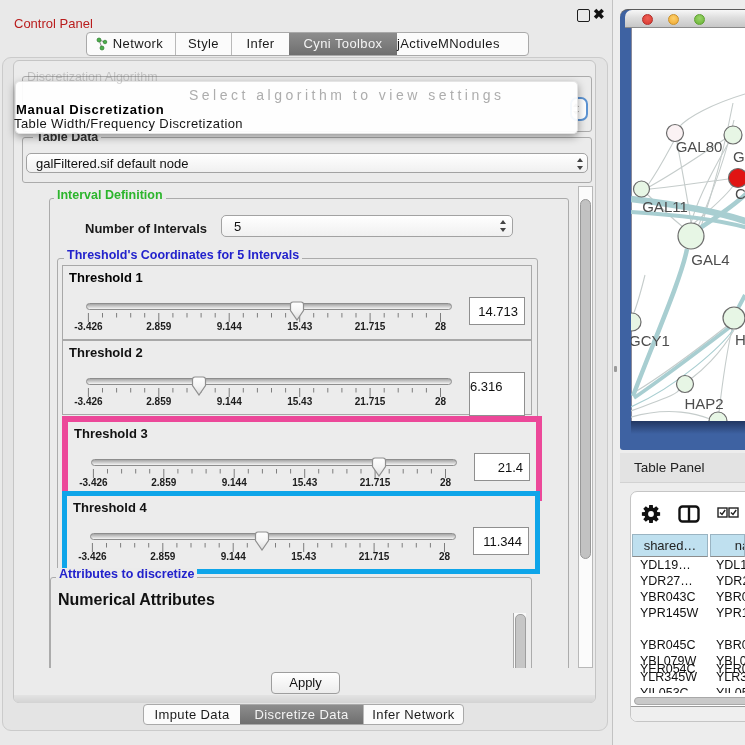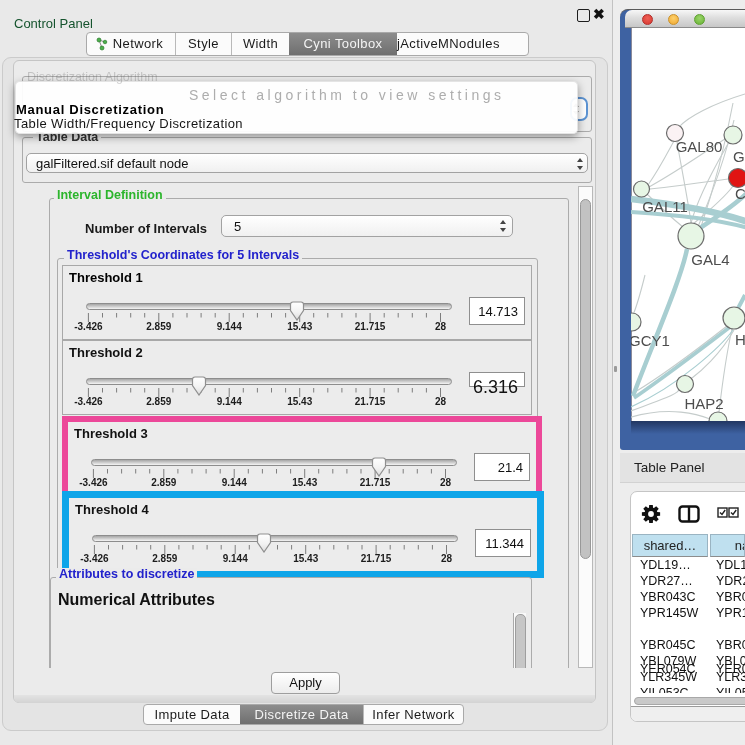--- a/index.html
+++ b/index.html
@@ -1,37 +1,37 @@
 <!DOCTYPE html>
 <html><head><meta charset="utf-8">
 <style>
 html,body{margin:0;padding:0;width:745px;height:745px;overflow:hidden;}
 body{font-family:"Liberation Sans",sans-serif;background:#ededed;position:relative;}
 .a{position:absolute;}
 .gt{position:absolute;font-size:12.5px;padding:0 3px;background:#ebebeb;line-height:13px;font-weight:bold;}
 </style></head><body>
 
 <div class="a" style="left:0;top:0;width:612px;height:745px;background:#e9e9e9;border-right:1px solid #c2c2c2;"></div>
-<div class="a" style="left:14px;top:16px;font-size:13px;color:#14532d;text-align:center;">Control Panel</div>
+<div class="a" style="left:14px;top:16px;font-size:13px;color:#b91c1c;text-align:center;">Control Panel</div>
 <div class="a" style="left:577px;top:9px;width:11px;height:11px;border:1.5px solid #1d1d1d;border-radius:2px;"></div>
 <div class="a" style="left:593px;top:6px;font-size:14px;font-weight:bold;color:#111;">✖</div>
 <div class="a" style="left:2px;top:57px;width:604px;height:672px;background:#e4e4e4;border:1px solid #cbcbcb;border-radius:9px;"></div>
 <div class="a" style="left:13px;top:60px;width:581px;height:641px;background:#ebebeb;border:1px solid #c5c5c5;border-radius:6px;"></div>
 <div class="a" style="left:14px;top:695px;width:581px;height:8px;background:linear-gradient(#e3e3e3,#d3d3d3);border-radius:0 0 6px 6px;"></div>
 <div class="a" style="left:86px;top:32px;width:441px;height:22px;background:#fbfbfb;border:1px solid #a9a9a9;border-radius:4px;overflow:hidden;font-size:13px;letter-spacing:0.4px;color:#1a1a1a;">
 <div class="a" style="left:0;top:0;width:88px;height:22px;line-height:22px;text-align:center;padding-left:14px;box-sizing:border-box;">Network</div>
 <svg class="a" style="left:8px;top:4px;" width="14" height="14" viewBox="0 0 14 14">
       <line x1="4" y1="3" x2="7" y2="11" stroke="#8a8a8a" stroke-width="1"></line>
       <line x1="4" y1="3" x2="10" y2="5" stroke="#8a8a8a" stroke-width="1"></line>
       <circle cx="4" cy="3" r="2" fill="#4aaf4a" stroke="#2c7a2c" stroke-width=".7"></circle>
       <circle cx="10" cy="5" r="1.8" fill="#4aaf4a" stroke="#2c7a2c" stroke-width=".7"></circle>
       <circle cx="7" cy="11" r="2" fill="#4aaf4a" stroke="#2c7a2c" stroke-width=".7"></circle>
     </svg>
 <div class="a" style="left:88px;top:0;width:56px;height:22px;line-height:22px;text-align:center;border-left:1px solid #b9b9b9;box-sizing:border-box;">Style</div>
-<div class="a" style="left:144px;top:0;width:58px;height:22px;line-height:22px;text-align:center;border-left:1px solid #b9b9b9;box-sizing:border-box;">Width</div>
+<div class="a" style="left:144px;top:0;width:58px;height:22px;line-height:22px;text-align:center;border-left:1px solid #b9b9b9;box-sizing:border-box;">Infer</div>
 <div class="a" style="left:202px;top:0;width:108px;height:22px;line-height:22px;text-align:center;background:linear-gradient(#8d8d8d,#6f6f6f);color:#f4f4f4;box-sizing:border-box;">Cyni Toolbox</div>
 <div class="a" style="left:310px;top:0;width:122px;height:22px;line-height:22px;text-align:left;box-sizing:border-box;">jActiveMNodules</div>
 </div>
 <div class="a" style="left:22px;top:76px;width:568px;height:54px;border:1px solid #ababab;border-radius:3px;"></div>
 <div class="a" style="left:570px;top:97px;width:14px;height:19.5px;background:#fff;border:2.5px solid #5c93d2;border-radius:7px;"></div>
 <div class="a" style="left:573px;top:103px;width:0;height:0;border-left:3px solid transparent;border-right:3px solid transparent;border-bottom:4px solid #888;"></div>
 <div class="a" style="left:573px;top:110.5px;width:0;height:0;border-left:3px solid transparent;border-right:3px solid transparent;border-top:4px solid #888;"></div>
 <div class="a" style="left:22px;top:137px;width:568px;height:44px;border:1px solid #ababab;border-radius:3px;"></div>
 <div class="gt" style="left:33px;top:131px;color:#333;">Table Data</div>
 <div class="a" style="left:26px;top:153px;width:562px;height:20px;background:linear-gradient(#ffffff,#f0f0f0);border:1px solid #a2a2a2;border-radius:5px;font-size:13px;line-height:20px;color:#111;padding-left:9px;box-sizing:border-box;">galFiltered.sif default node</div>
@@ -135,21 +135,21 @@
 <svg class="a" style="left:128px;top:35px;" width="16" height="20" viewBox="0 0 16 20">
         <defs>
           <linearGradient id="tg" x1="0" y1="0" x2="0" y2="1">
             <stop offset="0" stop-color="#ffffff"></stop>
             <stop offset="0.55" stop-color="#f2f2f2"></stop>
             <stop offset="1" stop-color="#dcdcdc"></stop>
           </linearGradient>
         </defs>
         <path d="M4,1 h8 q2.5,0 2.5,2.5 v6 L8,19 1.5,9.5 v-6 Q1.5,1 4,1 z" fill="url(#tg)" stroke="#8f8f8f" stroke-width="1.2"></path>
       </svg>
-<div class="a" style="left:406px;top:31px;width:56px;height:15px;background:#fff;border:1px solid #8f8f8f;font-size:18px;line-height:28px;text-align:right;padding-right:6px;box-sizing:border-box;color:#111;">6.316</div>
+<div class="a" style="left:406px;top:31px;width:56px;height:44px;background:#fff;border:1px solid #8f8f8f;font-size:13px;line-height:28px;text-align:right;padding-right:22px;box-sizing:border-box;color:#111;">6.316</div>
 </div>
 <div class="a" style="left:48px;top:230px;width:468px;height:73px;border:6px solid #ec4899;background:#ececec;">
 <div class="a" style="left:6px;top:4px;font-size:13px;font-weight:bold;color:#111;">Threshold 3</div>
 <div class="a" style="left:23px;top:37px;width:364px;height:5px;border:1px solid #8d8d8d;border-radius:4px;background:linear-gradient(#a6a6a6,#cdcdcd 50%,#f5f5f5);"></div>
 <svg class="a" style="left:23px;top:46px;" width="370" height="12" viewBox="0 0 370 12">
         <line x1="2.4" y1="1" x2="2.4" y2="10.0" stroke="#7d7d7d" stroke-width="1"></line>
         <line x1="16.5" y1="1" x2="16.5" y2="5.5" stroke="#7d7d7d" stroke-width="1"></line>
         <line x1="30.6" y1="1" x2="30.6" y2="5.5" stroke="#7d7d7d" stroke-width="1"></line>
         <line x1="44.7" y1="1" x2="44.7" y2="5.5" stroke="#7d7d7d" stroke-width="1"></line>
         <line x1="58.7" y1="1" x2="58.7" y2="5.5" stroke="#7d7d7d" stroke-width="1"></line>
@@ -186,21 +186,21 @@
           <linearGradient id="tg" x1="0" y1="0" x2="0" y2="1">
             <stop offset="0" stop-color="#ffffff"></stop>
             <stop offset="0.55" stop-color="#f2f2f2"></stop>
             <stop offset="1" stop-color="#dcdcdc"></stop>
           </linearGradient>
         </defs>
         <path d="M4,1 h8 q2.5,0 2.5,2.5 v6 L8,19 1.5,9.5 v-6 Q1.5,1 4,1 z" fill="url(#tg)" stroke="#8f8f8f" stroke-width="1.2"></path>
       </svg>
 <div class="a" style="left:406px;top:31px;width:56px;height:28px;background:#fff;border:1px solid #8f8f8f;font-size:13px;line-height:28px;text-align:right;padding-right:6px;box-sizing:border-box;color:#111;">21.4</div>
 </div>
-<div class="a" style="left:48px;top:305px;width:468px;height:73px;border:7px solid #0ea5e9;background:#ececec;">
+<div class="a" style="left:48px;top:305px;width:468px;height:73px;border:5px solid #0ea5e9;background:#ececec;">
 <div class="a" style="left:6px;top:4px;font-size:13px;font-weight:bold;color:#111;">Threshold 4</div>
 <div class="a" style="left:23px;top:37px;width:364px;height:5px;border:1px solid #8d8d8d;border-radius:4px;background:linear-gradient(#a6a6a6,#cdcdcd 50%,#f5f5f5);"></div>
 <svg class="a" style="left:23px;top:46px;" width="370" height="12" viewBox="0 0 370 12">
         <line x1="2.4" y1="1" x2="2.4" y2="10.0" stroke="#7d7d7d" stroke-width="1"></line>
         <line x1="16.5" y1="1" x2="16.5" y2="5.5" stroke="#7d7d7d" stroke-width="1"></line>
         <line x1="30.6" y1="1" x2="30.6" y2="5.5" stroke="#7d7d7d" stroke-width="1"></line>
         <line x1="44.7" y1="1" x2="44.7" y2="5.5" stroke="#7d7d7d" stroke-width="1"></line>
         <line x1="58.7" y1="1" x2="58.7" y2="5.5" stroke="#7d7d7d" stroke-width="1"></line>
         <line x1="72.8" y1="1" x2="72.8" y2="10.0" stroke="#7d7d7d" stroke-width="1"></line>
         <line x1="86.9" y1="1" x2="86.9" y2="5.5" stroke="#7d7d7d" stroke-width="1"></line>

